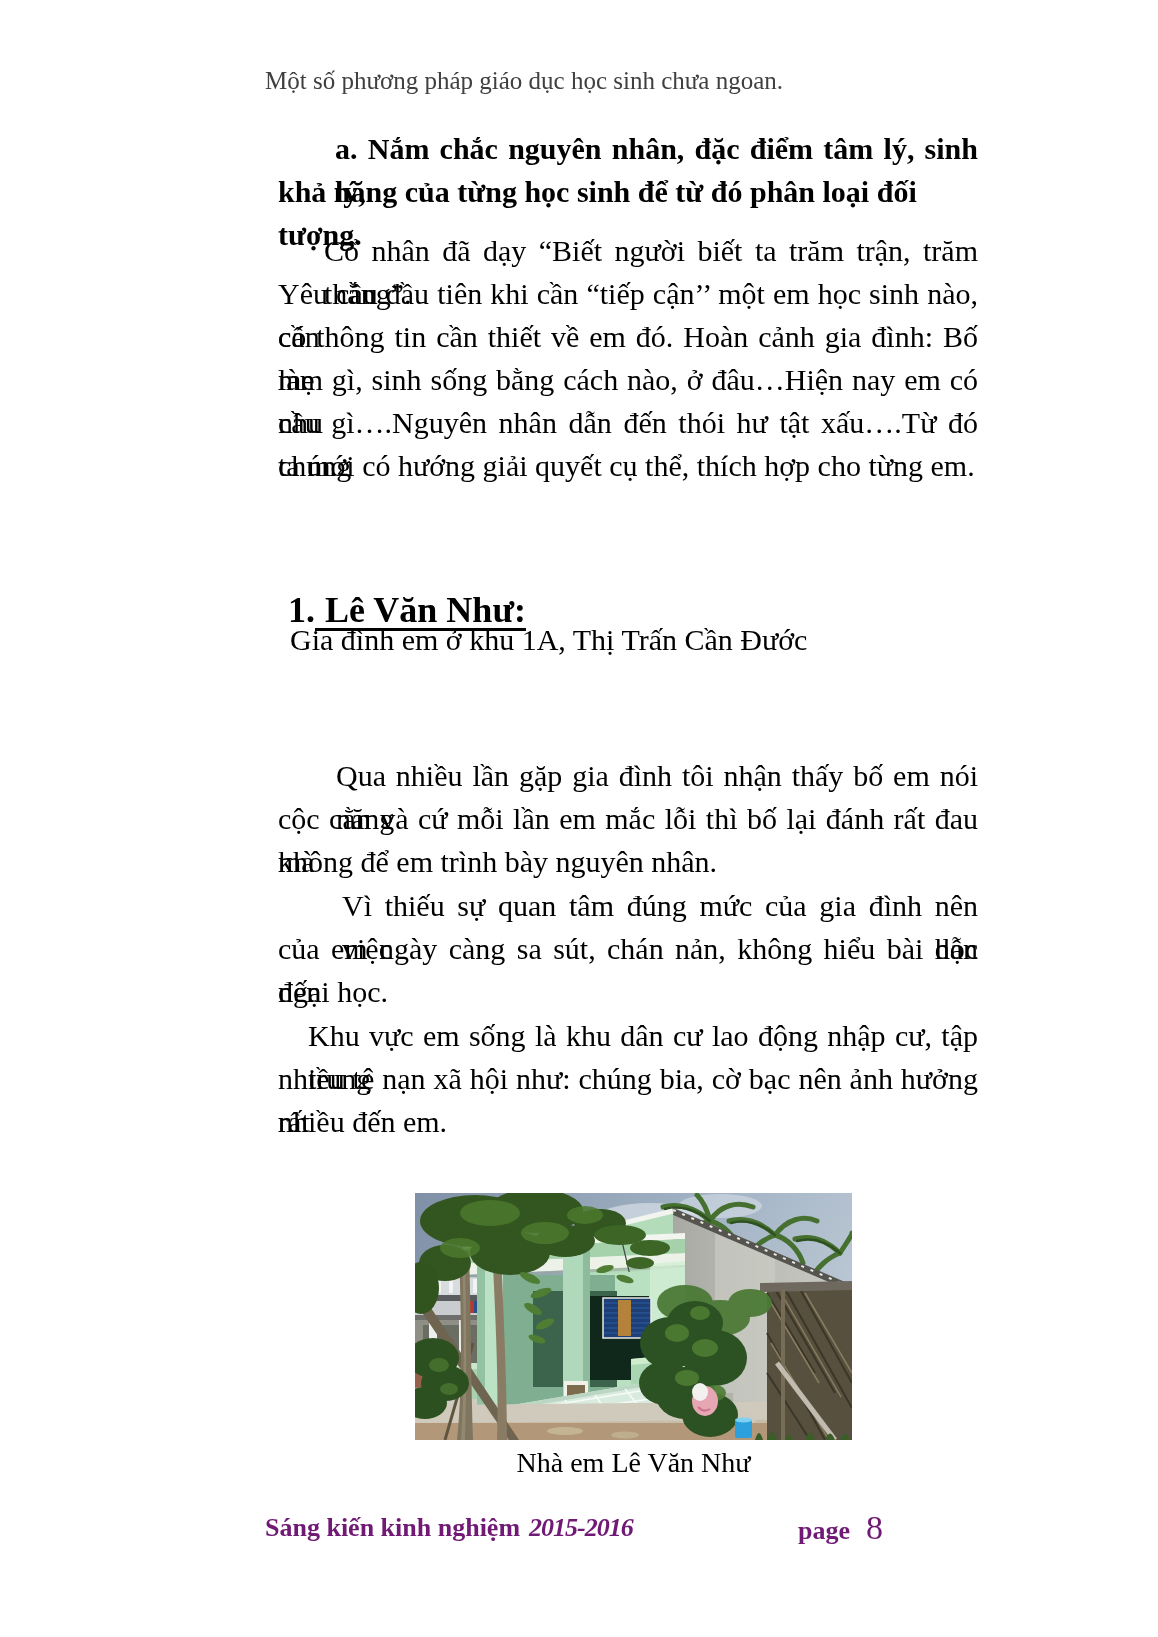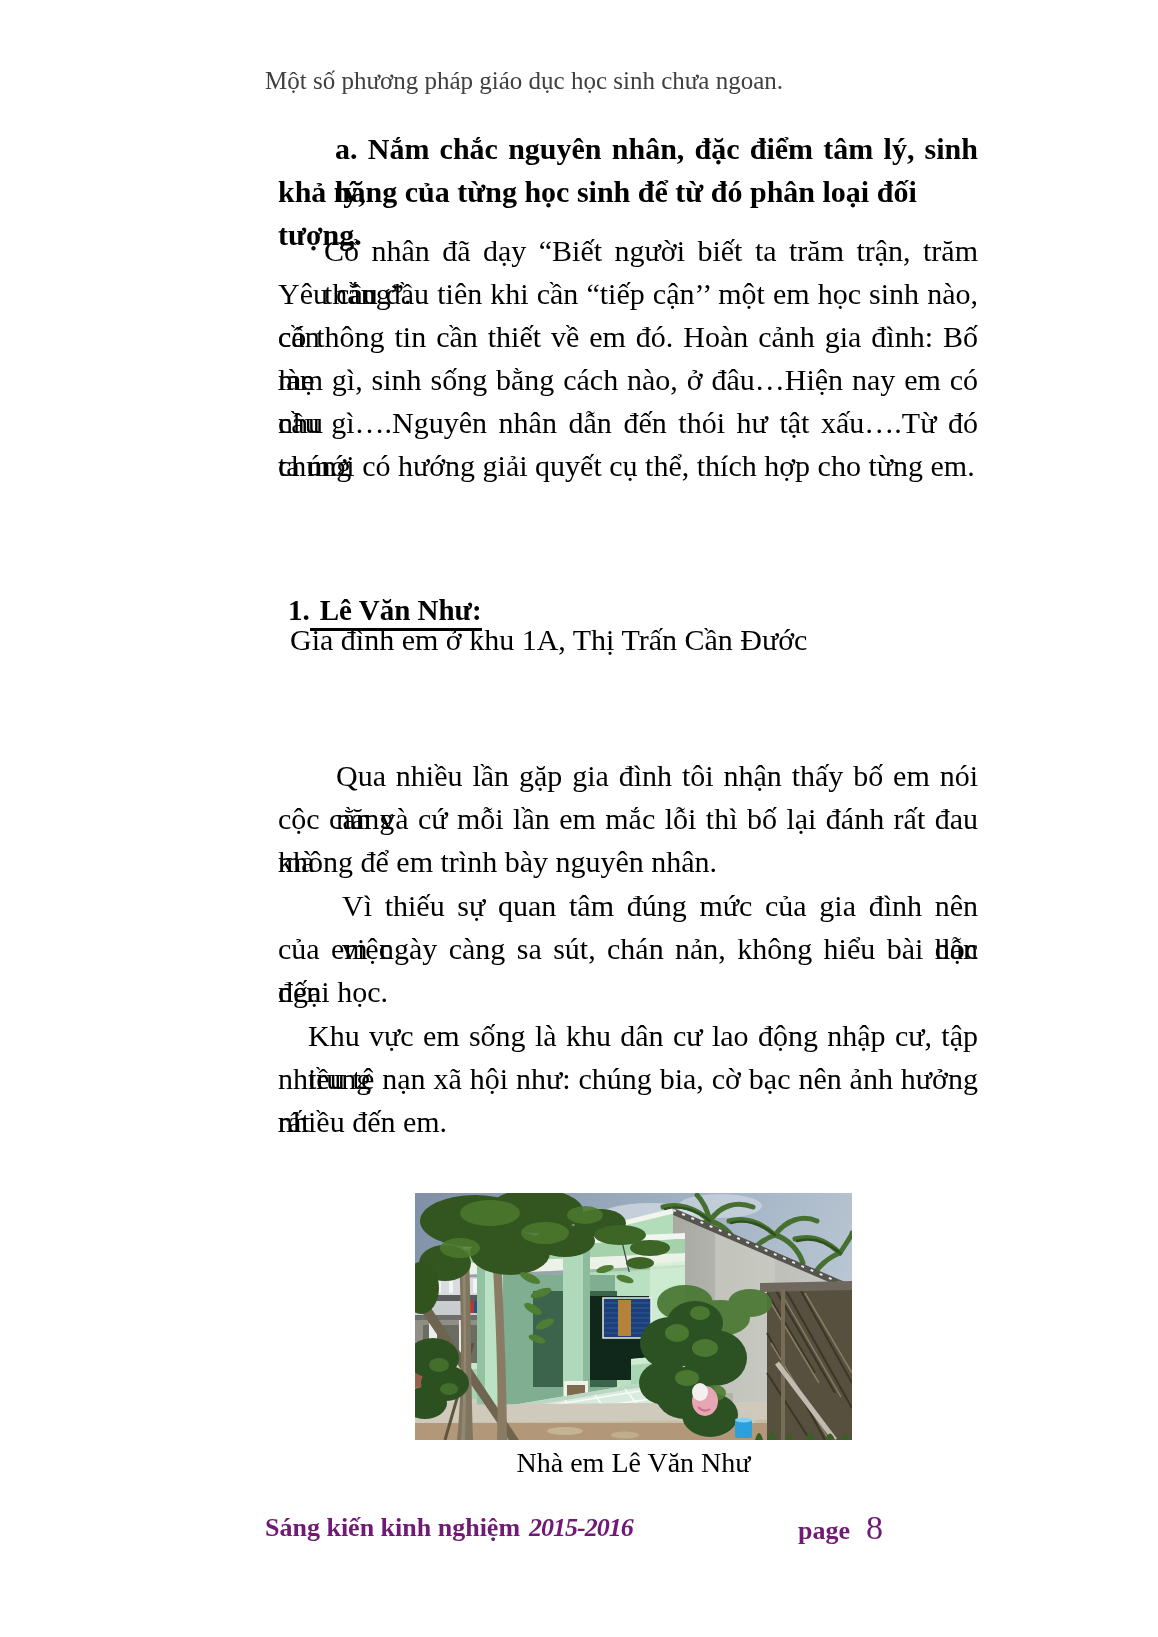--- a/index.html
+++ b/index.html
@@ -25,21 +25,21 @@
   .line{
     height:43px;line-height:43px;
     white-space:normal;overflow:visible;
   }
   .j{text-align:justify;text-align-last:justify;}
   .l{text-align:left;}
   .heading{top:127px;font-weight:bold;font-size:30px;}
   .ind-h1{padding-left:57px;box-sizing:border-box;}
   .p1{top:229px;}  .ind-p1{padding-left:46px;box-sizing:border-box;}
   .p2{top:504px;}  .ind-p2{padding-left:18px;box-sizing:border-box;}
-  .h2row{top:592px;height:36px;line-height:36px;font-weight:bold;font-size:29px;padding-left:10px;}
+  .h2row{top:592px;height:36px;line-height:36px;font-weight:bold;font-size:36px;padding-left:10px;}
   .uline{display:inline-block;border-bottom:3px solid #000;padding-left:10px;padding-bottom:0px;}
   .addr{top:620px;height:40px;line-height:40px;padding-left:12px;}
   .mom{top:667px;padding-left:54px;}
   .dad{top:710px;padding-left:54px;}
   .p3{top:754px;}  .ind-p3{padding-left:58px;box-sizing:border-box;}
   .p4{top:884px;}  .ind-p4{padding-left:64px;box-sizing:border-box;}
   .p5{top:1014px;} .ind-p5{padding-left:30px;box-sizing:border-box;}
   .photo{
     position:absolute;left:415px;top:1193px;width:437px;height:247px;
   }

